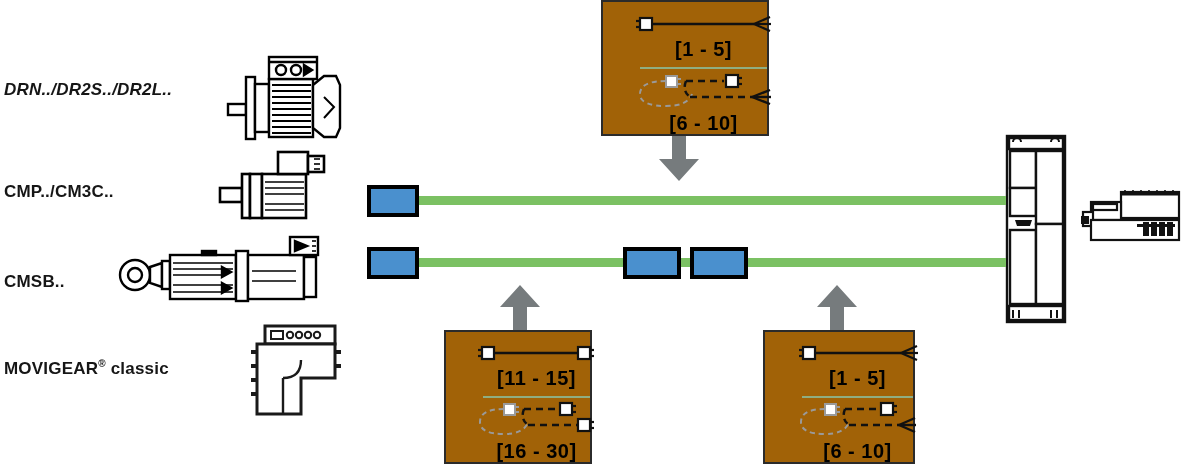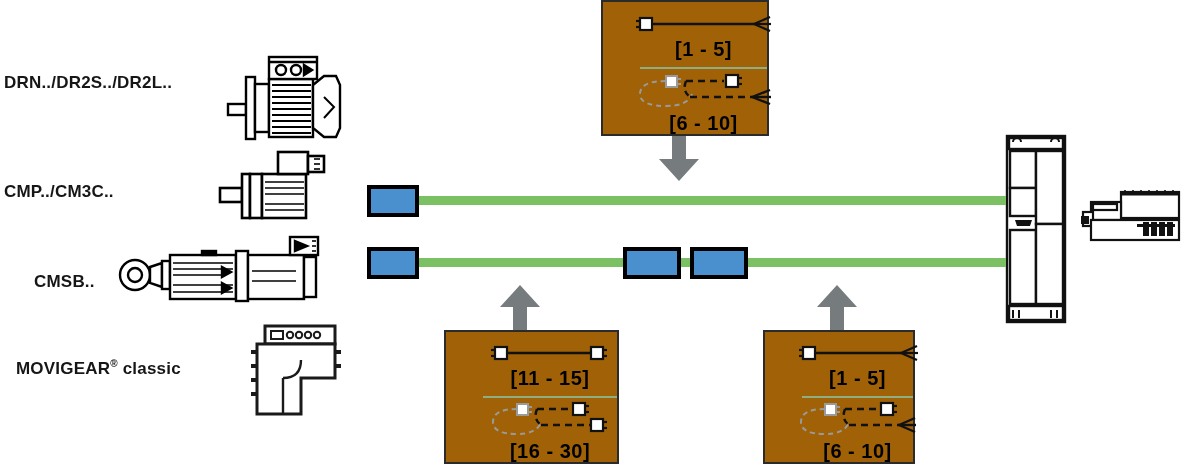--- a/index.html
+++ b/index.html
@@ -29,27 +29,27 @@
 
   
   .arrow{background:transparent;}
 
   
   svg{display:block;overflow:visible;}
 </style>
 </head>
 <body>
 
-<div class="abs plabel" style="left:4px;top:73px;">DRN../DR2S../DR2L..</div>
+<div class="abs plabel" style="left:4px;top:80px;font-style:italic;">DRN../DR2S../DR2L..</div>
 
 <div class="abs plabel" style="left:4px;top:182px;">CMP../CM3C..</div>
 
-<div class="abs plabel" style="left:4px;top:272px;margin-left:30px;">CMSB..</div>
-
-<div class="abs plabel" style="left:16px;top:358px;">
+<div class="abs plabel" style="left:4px;top:272px;">CMSB..</div>
+
+<div class="abs plabel" style="left:4px;top:358px;">
   <span>MOVIGEAR</span><sup>®</sup><span> classic</span>
 </div>
 
 <div class="abs" style="left:226px;top:52px;">
 <svg width="116" height="95" viewBox="0 0 116 95">
   <g fill="none" stroke="#000" stroke-width="2.4">
 
     <rect x="2" y="52" width="18" height="11" fill="#fff"></rect>
 
     <rect x="20" y="25" width="9" height="62" fill="#fff"></rect>
@@ -308,21 +308,21 @@
           <line x1="122" y1="26" x2="140" y2="19"></line>
           <line x1="122" y1="26" x2="141" y2="26"></line>
           <line x1="122" y1="26" x2="140" y2="33"></line>
         </g>
       </svg>
     </span>
     <span class="grange">[6 - 10]</span>
   </div>
 </div>
 
-<div class="abs gbox" style="left:444px;top:330px;width:175px;height:134px;">
+<div class="abs gbox" style="left:444px;top:330px;width:148px;height:134px;">
 
   <div class="gsec top">
     <span class="gicon">
       <svg width="134" height="26" viewBox="0 0 134 26">
         <g stroke="#111" stroke-width="2.2" fill="none">
           <rect x="12" y="7" width="12" height="12" fill="#fff"></rect>
           <line x1="8" y1="10" x2="12" y2="10"></line>
           <line x1="8" y1="16" x2="12" y2="16"></line>
           <line x1="24" y1="13" x2="108" y2="13" stroke-width="2.6"></line>
           <rect x="108" y="7" width="12" height="12" fill="#fff"></rect>

